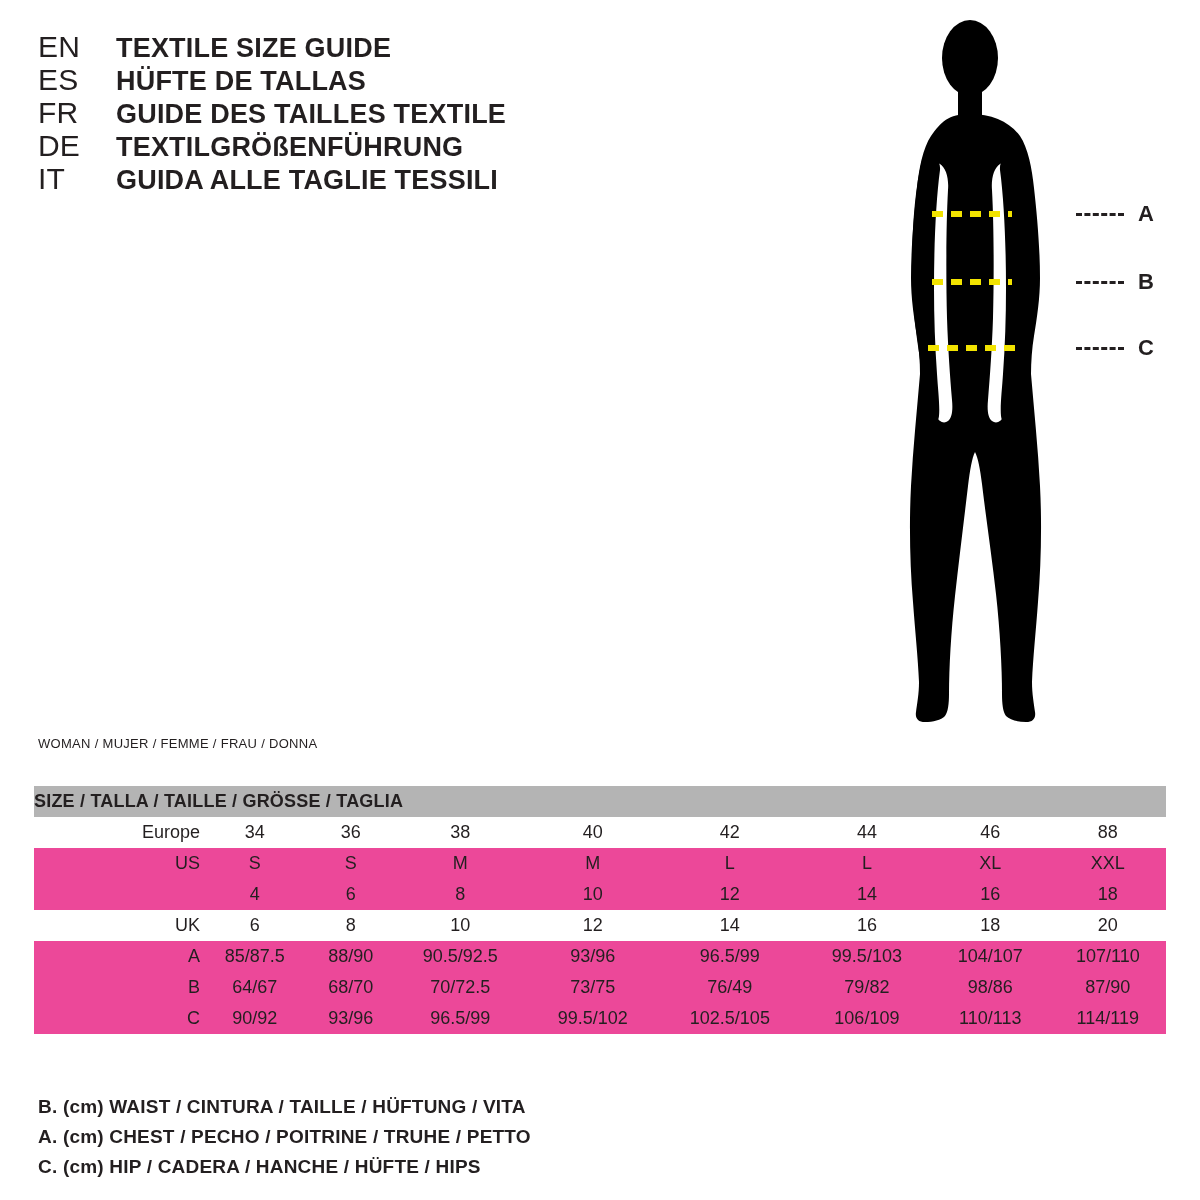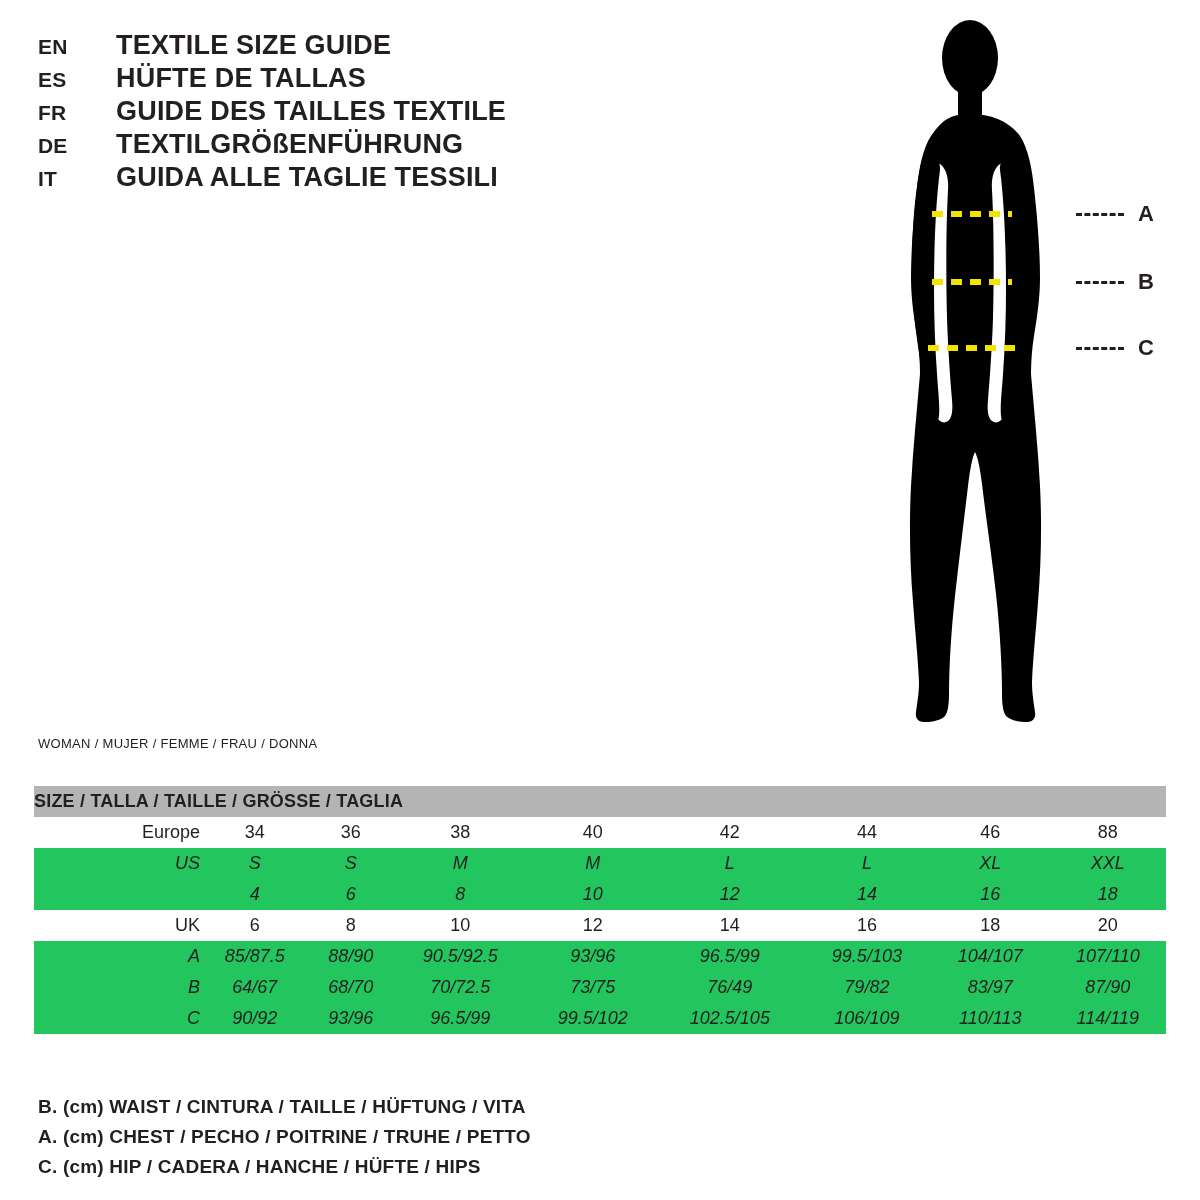--- a/index.html
+++ b/index.html
@@ -24,22 +24,22 @@
     width: 600px;
   }
   .title-row {
     display: flex;
     align-items: baseline;
     height: 33px;
   }
   .title-lang {
     width: 78px;
     flex: 0 0 78px;
-    font-size: 21px;
-    font-weight: bold;
+    font-size: 30px;
+    font-weight: normal;
     letter-spacing: 0.2px;
     color: #231f20;
   }
   .title-text {
     font-size: 27px;
     font-weight: bold;
     letter-spacing: 0.2px;
     color: #231f20;
     white-space: nowrap;
   }
@@ -108,21 +108,21 @@
     padding-left: 8px;
     width: 158px;
   }
   tr.head td {
     background: #b4b4b4;
     font-weight: bold;
     text-align: left;
     padding-left: 0;
     letter-spacing: 0.2px;
   }
-  tr.shade td { background: #22c55e; font-style: italic; }
+  tr.shade td { background: #ec4899; }
   tr.plain td { background: #ffffff; }
 
   
   .legend {
     position: absolute;
     left: 38px;
     top: 1092px;
     width: 700px;
   }
   .legend div {
@@ -326,21 +326,21 @@
     </tr>
 
     <tr class="shade">
       <td class="rowlabel">B</td>
       <td>64/67</td>
       <td>68/70</td>
       <td>70/72.5</td>
       <td>73/75</td>
       <td>76/49</td>
       <td>79/82</td>
-      <td>83/97</td>
+      <td>98/86</td>
       <td>87/90</td>
     </tr>
 
     <tr class="shade">
       <td class="rowlabel">C</td>
       <td>90/92</td>
       <td>93/96</td>
       <td>96.5/99</td>
       <td>99.5/102</td>
       <td>102.5/105</td>

